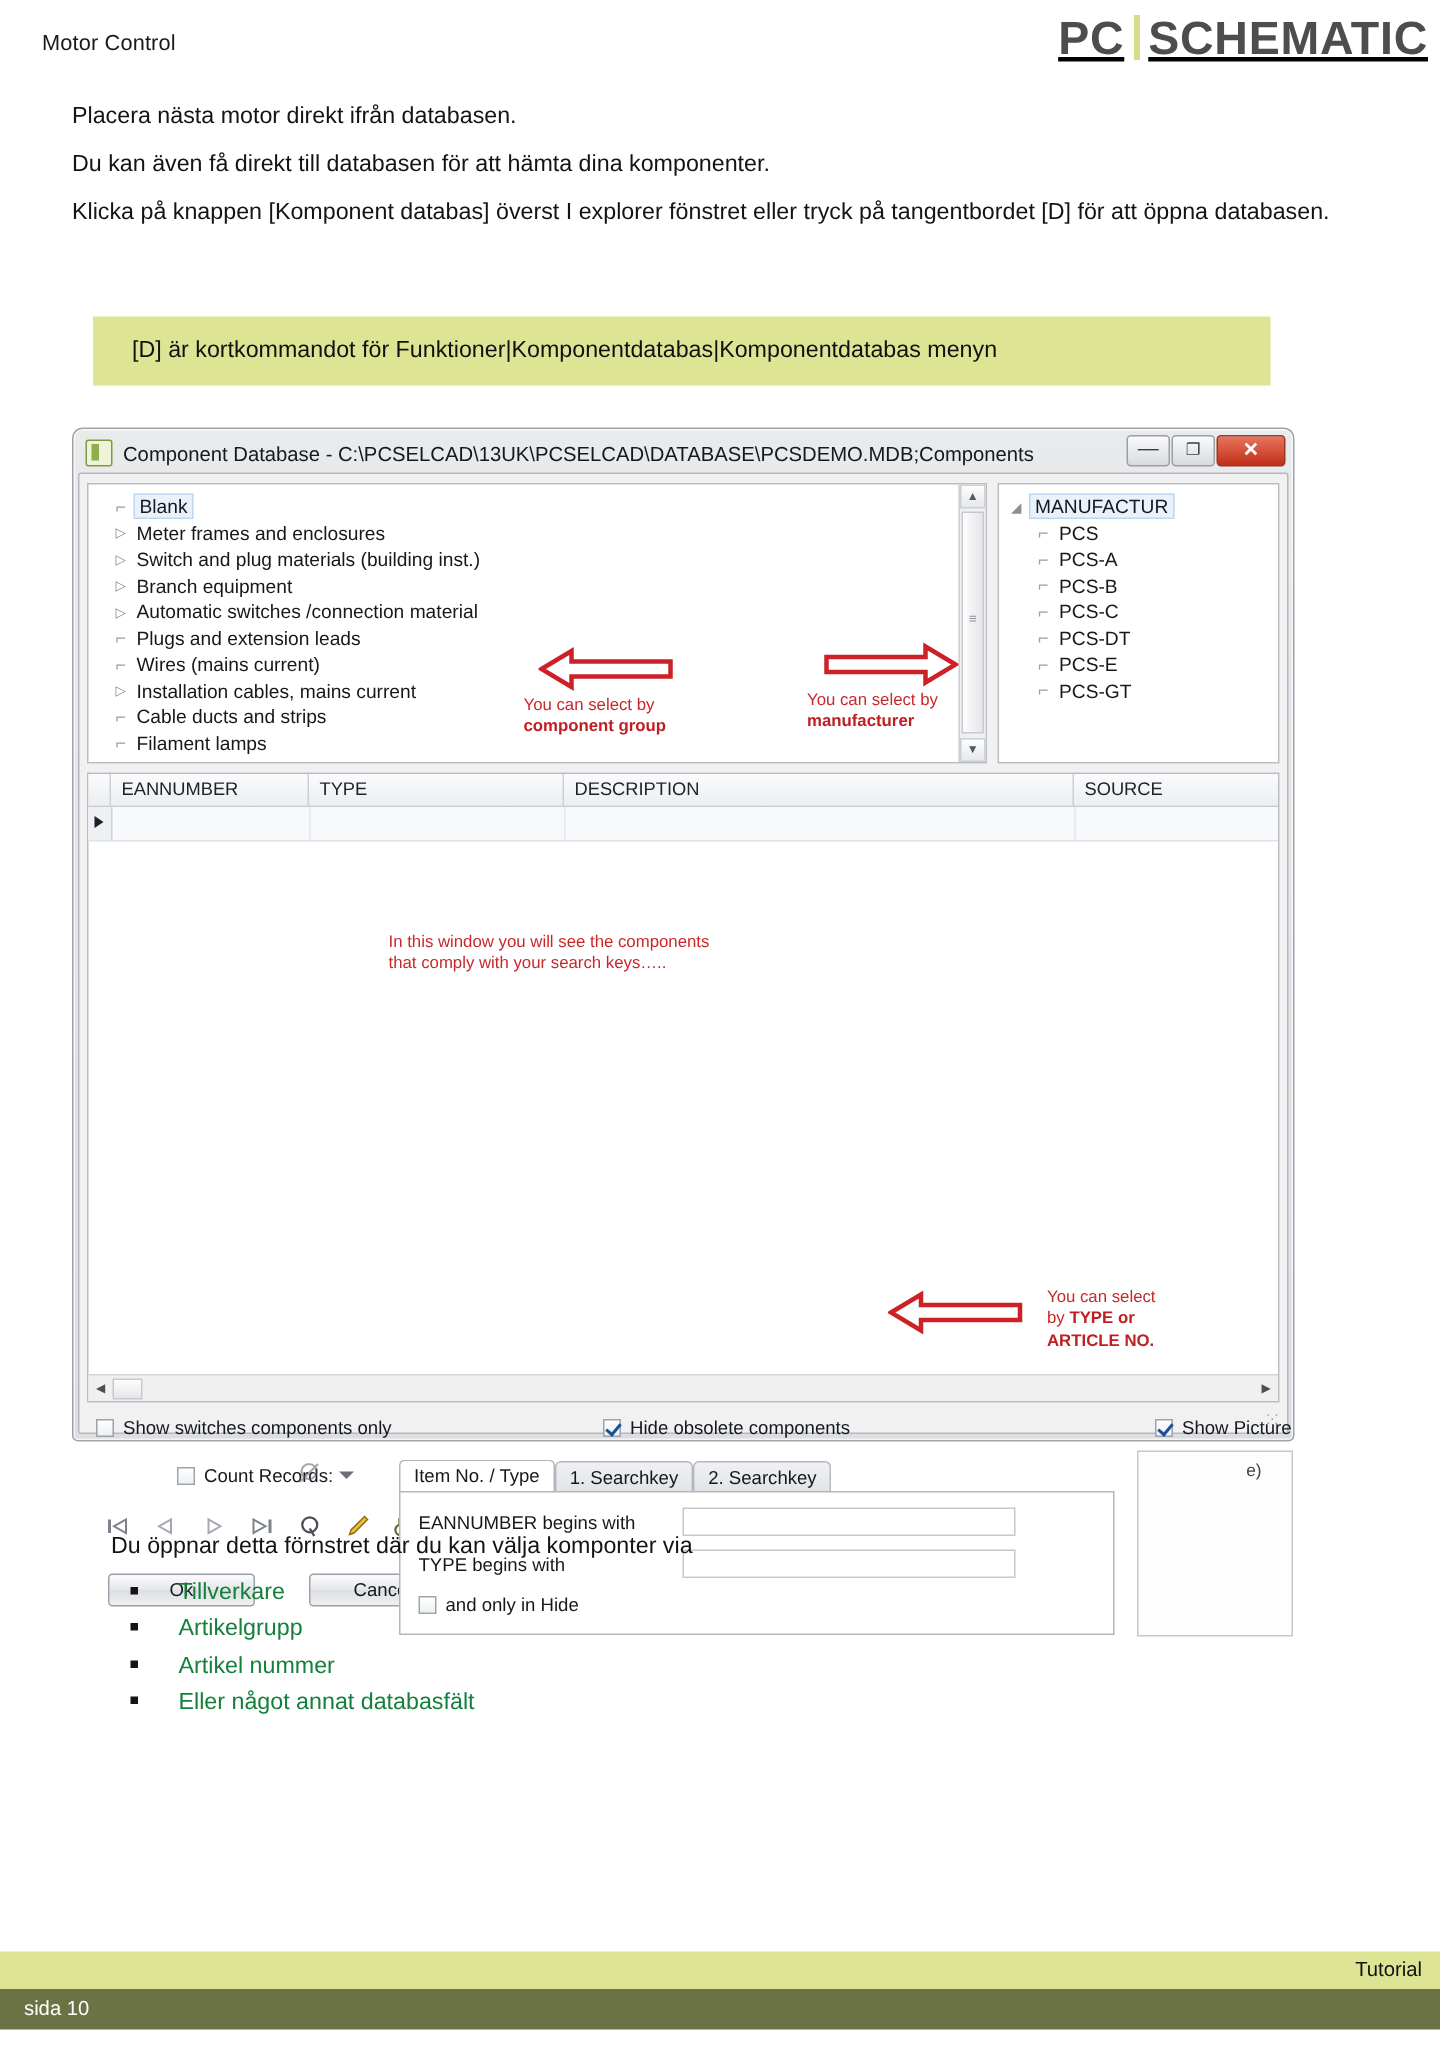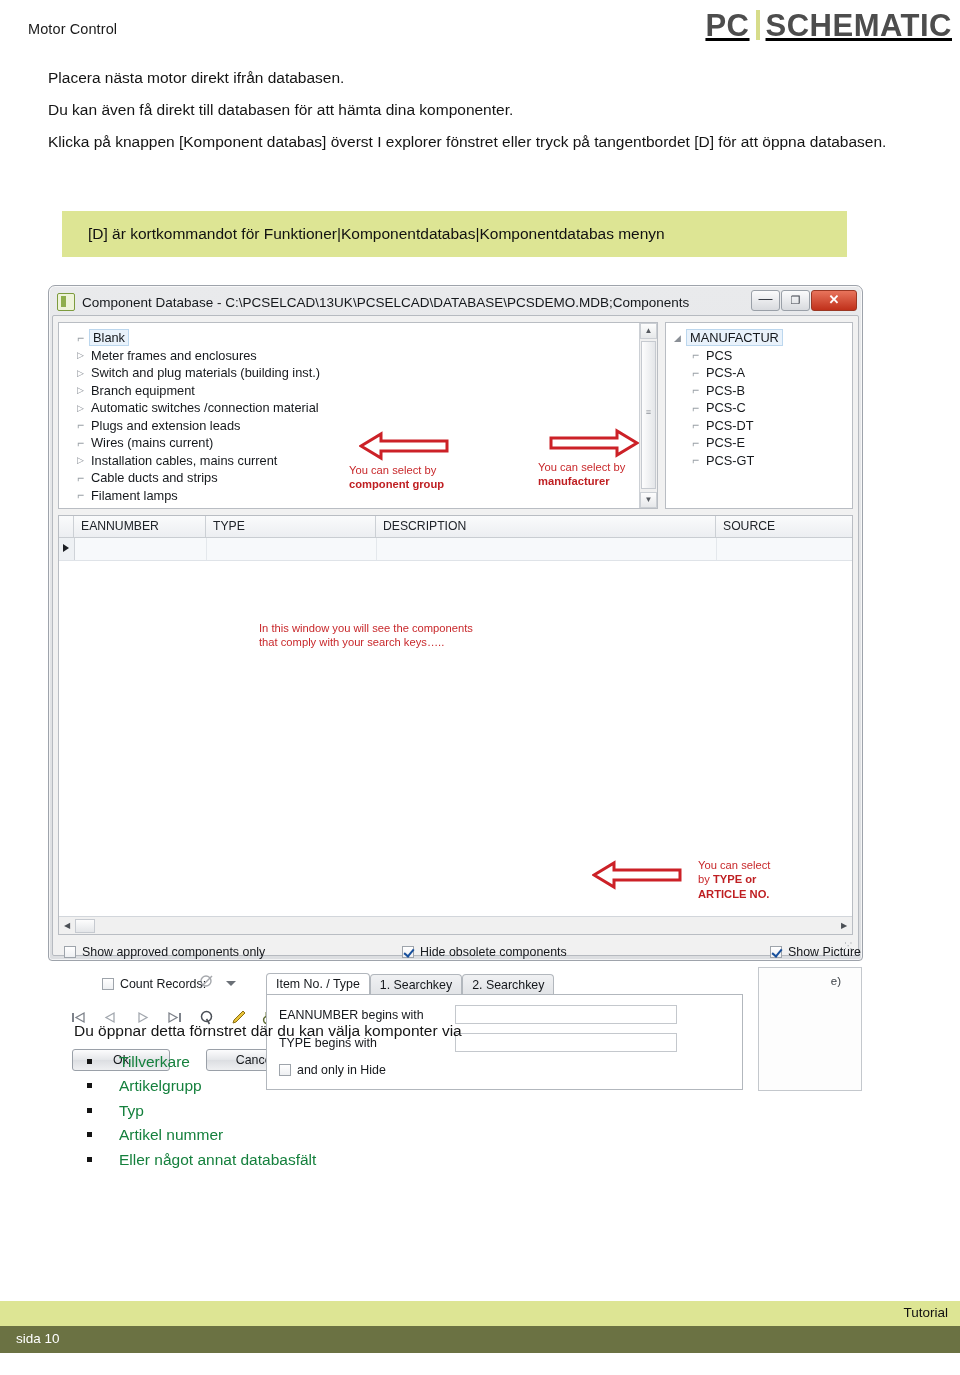--- a/index.html
+++ b/index.html
@@ -349,21 +349,21 @@
     position: absolute;
     left: 3px; top: 0px;
     width: 4px; height: 8px;
     border: solid #18509c;
     border-width: 0 2px 2px 0;
     transform: rotate(40deg);
   }
   .clbl { font-size: 12.4px; color: #15181c; white-space: nowrap; }
 
   #chk-approved { position: absolute; left: 6px; top: 4px; }
-  #chk-count    { position: absolute; left: 8px; top: 36px; padding-left: 36px; }
+  #chk-count    { position: absolute; left: 24px; top: 36px; padding-left: 36px; }
   #chk-obsolete { position: absolute; left: 344px; top: 4px; }
   #chk-picture  { position: absolute; left: 712px; top: 4px; }
 
   #count-icon {
     position: absolute;
     left: 140px; top: 33px;
     width: 18px; height: 16px;
     opacity: .55;
   }
   #count-caret {
@@ -716,21 +716,21 @@
         <div class="hthumb"></div>
         <div class="hspacer"></div>
         <div class="hbtn">▶</div>
       </div>
     </div>
 
     <div id="ctrl">
 
       <div class="cbrow" id="chk-approved">
         <span class="chk"></span>
-        <span class="clbl">Show approved components only</span>
+        <span class="clbl">Show switches components only</span>
       </div>
 
       <div class="cbrow" id="chk-count">
         <span class="chk"></span>
         <span class="clbl">Count Records:</span>
       </div>
 
       <svg id="count-icon" viewBox="0 0 18 16">
         <circle cx="8" cy="7" r="5" fill="none" stroke="#5c6169" stroke-width="1.4"></circle>
         <path d="M2 14 L14 2" stroke="#5c6169" stroke-width="1.4"></path>
@@ -825,24 +825,20 @@
       <li>
         <span class="sq"></span>
         <span>Tillverkare</span>
       </li>
       <li>
         <span class="sq"></span>
         <span>Artikelgrupp</span>
       </li>
       <li>
         <span class="sq"></span>
-        <span>Typ</span>
-      </li>
-      <li>
-        <span class="sq"></span>
         <span>Artikel nummer</span>
       </li>
       <li>
         <span class="sq"></span>
         <span>Eller något annat databasfält</span>
       </li>
     </ul>
 </div>
 
 <div id="footer-top">

